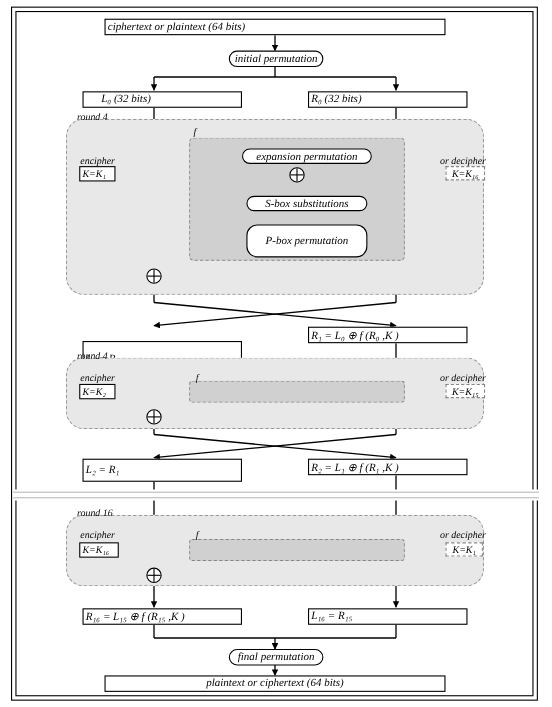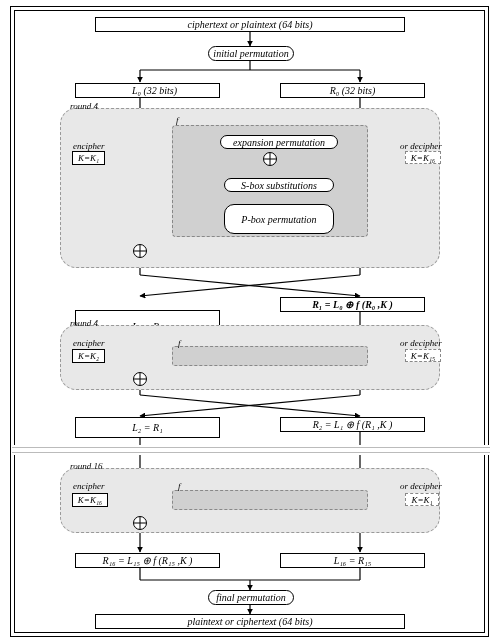--- a/index.html
+++ b/index.html
@@ -1,21 +1,21 @@
 <!DOCTYPE html>
 <html><head>
 <meta charset="utf-8">
 <style>
   * { box-sizing: border-box; margin: 0; padding: 0; }
   body { font-family: Georgia, 'Times New Roman', serif; background: #fff; width: 502px; height: 643px; position: relative; }
   .outer-frame { position: absolute; left: 10px; top: 6px; width: 479px; height: 631px; border: 1.5px solid #000; }
   .inner-frame { position: absolute; left: 14px; top: 10px; width: 471px; height: 623px; border: 1px solid #000; }
 
   .el { position: absolute; font-size: 10px; font-style: italic; text-align: center; }
-  .box { background: #fff; border: 1px solid #000; display: flex; align-items: center; justify-content: center; padding: 1px 2px; }
+  .box { background: #fff; border: 1px solid #000; display: flex; align-items: center; justify-content: flex-start; padding: 1px 2px; }
   .pill { background: #fff; border: 1px solid #000; border-radius: 10px; display: flex; align-items: center; justify-content: center; padding: 1px 4px; }
 
   .round-bg { position: absolute; background: #e8e8e8; border: 1.5px dashed #999; border-radius: 16px; }
   .f-bg { position: absolute; background: #d0d0d0; border: 1px dashed #888; border-radius: 4px; }
   .f-bg.small { border-radius: 3px; }
 
   .xor { position: absolute; width: 14px; height: 14px; border: 1.2px solid #000; border-radius: 50%; background: #fff; }
   .xor::before { content: ''; position: absolute; left: 50%; top: 0; bottom: 0; width: 1px; background: #000; transform: translateX(-50%); }
   .xor::after { content: ''; position: absolute; top: 50%; left: 0; right: 0; height: 1px; background: #000; transform: translateY(-50%); }
 
@@ -144,21 +144,21 @@
   </div>
 <div class="el pill" style="left:224px; top:204px; width:110px; height:30px;">
     <span>P-box  permutation</span>
   </div>
 
 <div class="xor" style="left:133px; top:244px;"></div>
 
 <div class="el box" style="left:75px; top:310px; width:145px; height:32px;">
     <span>L₁ = R₀</span>
   </div>
-<div class="el box" style="left:280px; top:297px; width:145px; height:15px;font-weight:bold;">
+<div class="el box" style="left:280px; top:297px; width:145px; height:15px;">
     <span>R₁ = L₀  ⊕   f (R₀ ,K )</span>
   </div>
 
 <div class="round-bg" style="left:60px; top:325px; width:380px; height:65px;"></div>
 <div class="lbl" style="left:70px; top:318px;">round 4</div>
 <div class="lbl" style="left:73px; top:338px;">encipher</div>
 <div class="el box" style="left:72px; top:349px; width:33px; height:14px; font-size:9px;">
     <span>K=K₂</span>
   </div>
 <div class="lbl" style="left:400px; top:338px;">or decipher</div>

